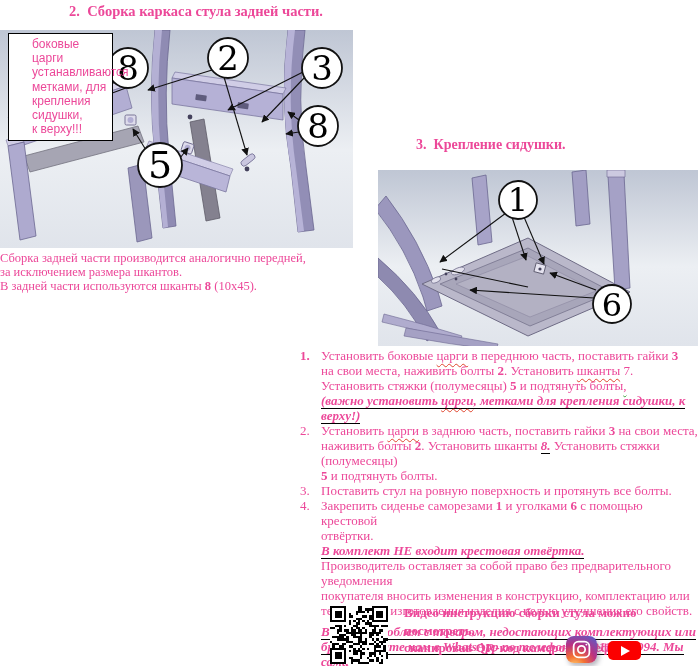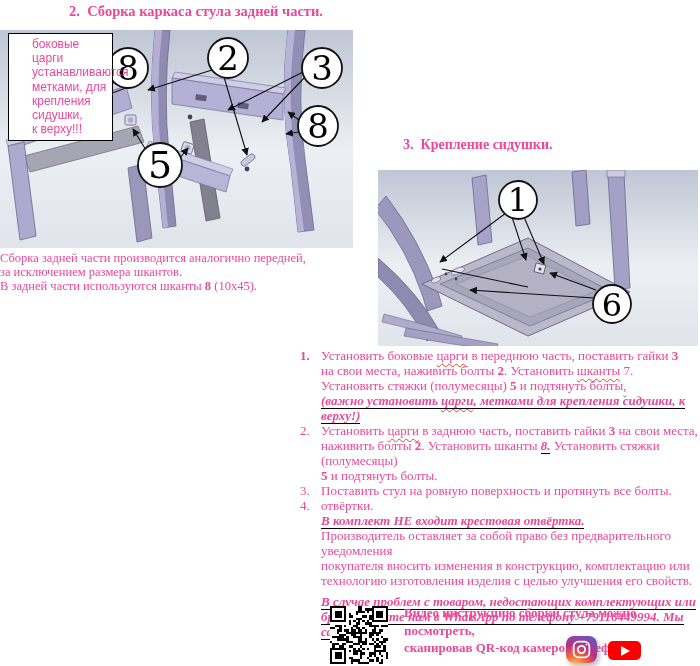--- a/index.html
+++ b/index.html
@@ -1,21 +1,21 @@
 <!DOCTYPE html>
 <html><head>
 <meta charset="utf-8">
 <style>
   html,body{margin:0;padding:0;background:#fff;}
   #page{position:relative;width:700px;height:666px;background:#fff;overflow:hidden;
         font-family:"Liberation Serif",serif;color:#ec4899;}
   .abs{position:absolute;}
   .h{font-weight:700;white-space:pre;}
   #h-step2{left:0;top:3px;width:392px;text-align:center;font-size:14.5px;}
-  #h-step3{left:403px;top:137px;font-size:14px;}
+  #h-step3{left:416px;top:137px;font-size:14px;}
   #diagram-back{left:0;top:30px;width:353px;height:218px;}
   #diagram-seat{left:378px;top:170px;width:320px;height:176px;}
   #note-box{left:8px;top:33px;width:76px;background:#fff;border:1.6px solid #000;
             font-family:"Liberation Sans",sans-serif;font-size:12px;line-height:14.2px;
             padding:3px 4px 4px 23px;white-space:pre-line;z-index:3;}
   #caption{left:0;top:251px;width:314px;font-size:12.5px;line-height:14.2px;}
   #list{left:300px;top:348px;width:398px;font-size:13px;line-height:15px;}
   .li{display:flex;}
   .li .num{width:21px;flex:none;}
   .li.first .num{font-weight:700;}
@@ -214,20 +214,21 @@
     </div>
     <div class="li">
       <span class="num">3.</span>
       <div class="body">
         <div><span><span>Поставить стул на ровную поверхность и протянуть все болты.</span></span></div>
       </div>
     </div>
     <div class="li">
       <span class="num">4.</span>
       <div class="body">
+        <div><span><span> Закрепить сиденье саморезами </span><span class="b">1</span><span> и уголками </span><span class="b">6</span><span> с помощью крестовой</span></span></div>
         <div><span><span>отвёртки.</span></span></div>
         <div><span><span class="b u">В комплект НЕ входит крестовая отвёртка.</span></span></div>
         <div><span><span>Производитель оставляет за собой право без предварительного уведомления</span></span></div>
         <div><span><span>покупателя вносить изменения в конструкцию, комплектацию или</span></span></div>
         <div><span><span>технологию изготовления изделия с целью улучшения его свойств.</span></span></div>
       </div>
     </div>
     <div id="warranty" class="indent">
       <div><span><span class="b u">В случае проблем с товаром, недостающих комплектующих или</span></span></div>
       <div><span><span class="b u">брака пишите нам в WhatsApp по телефону +79116449994. Мы сами</span></span></div>

